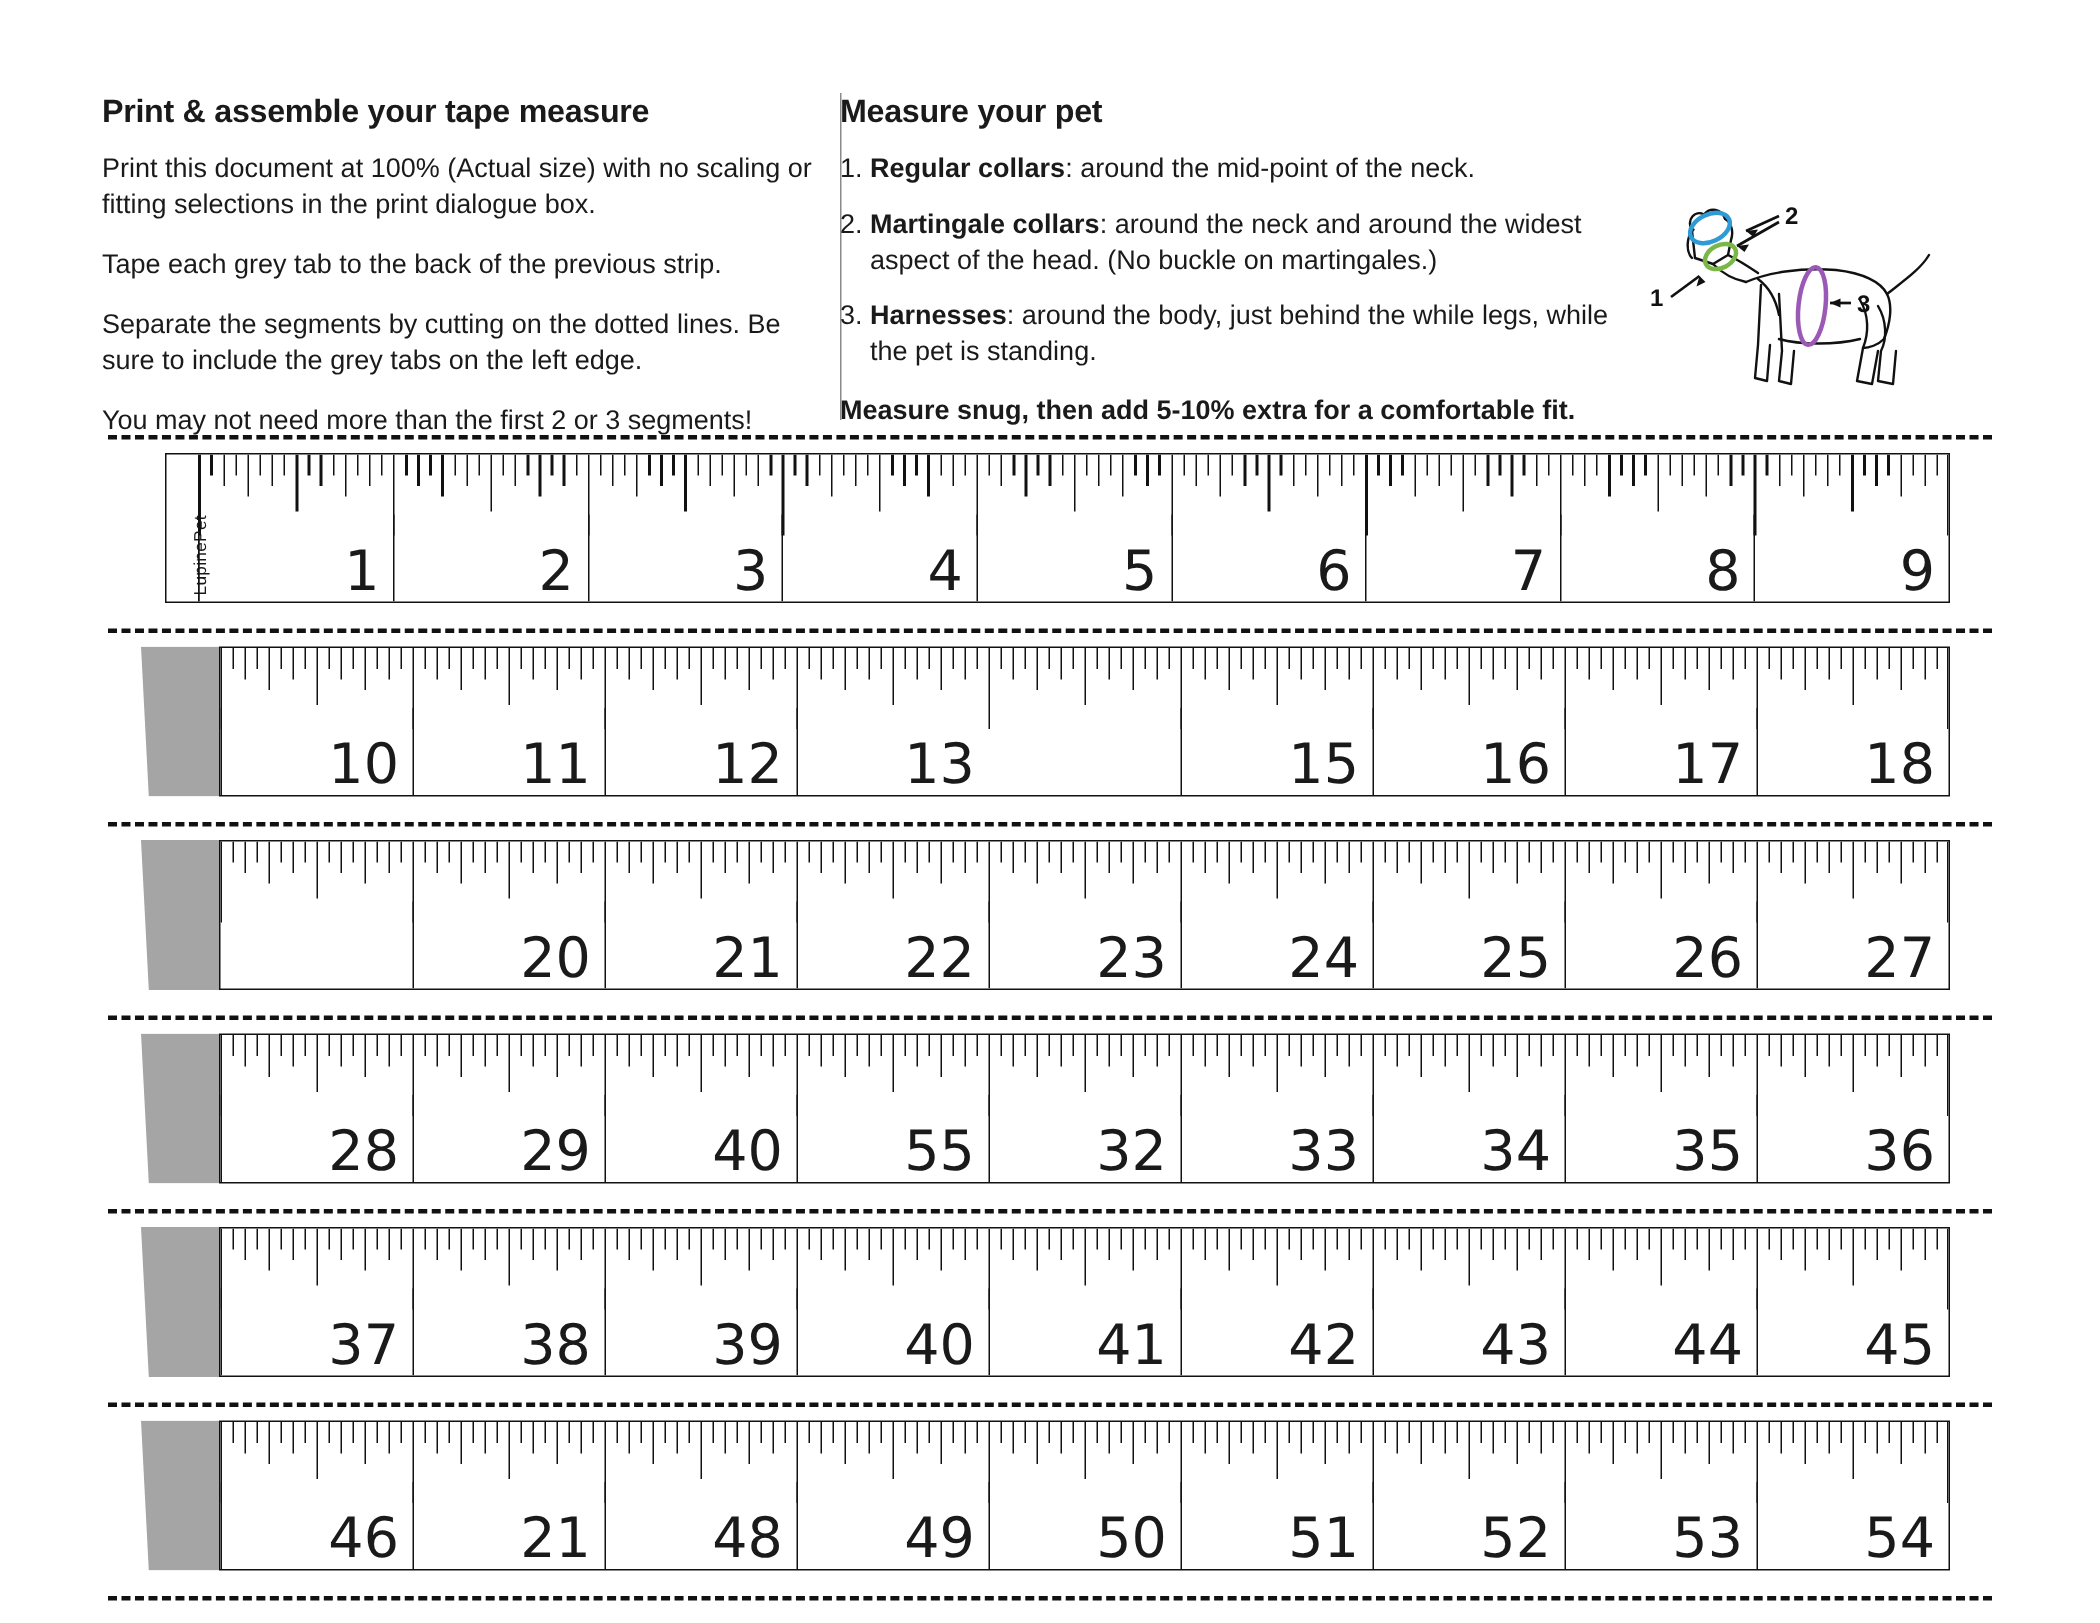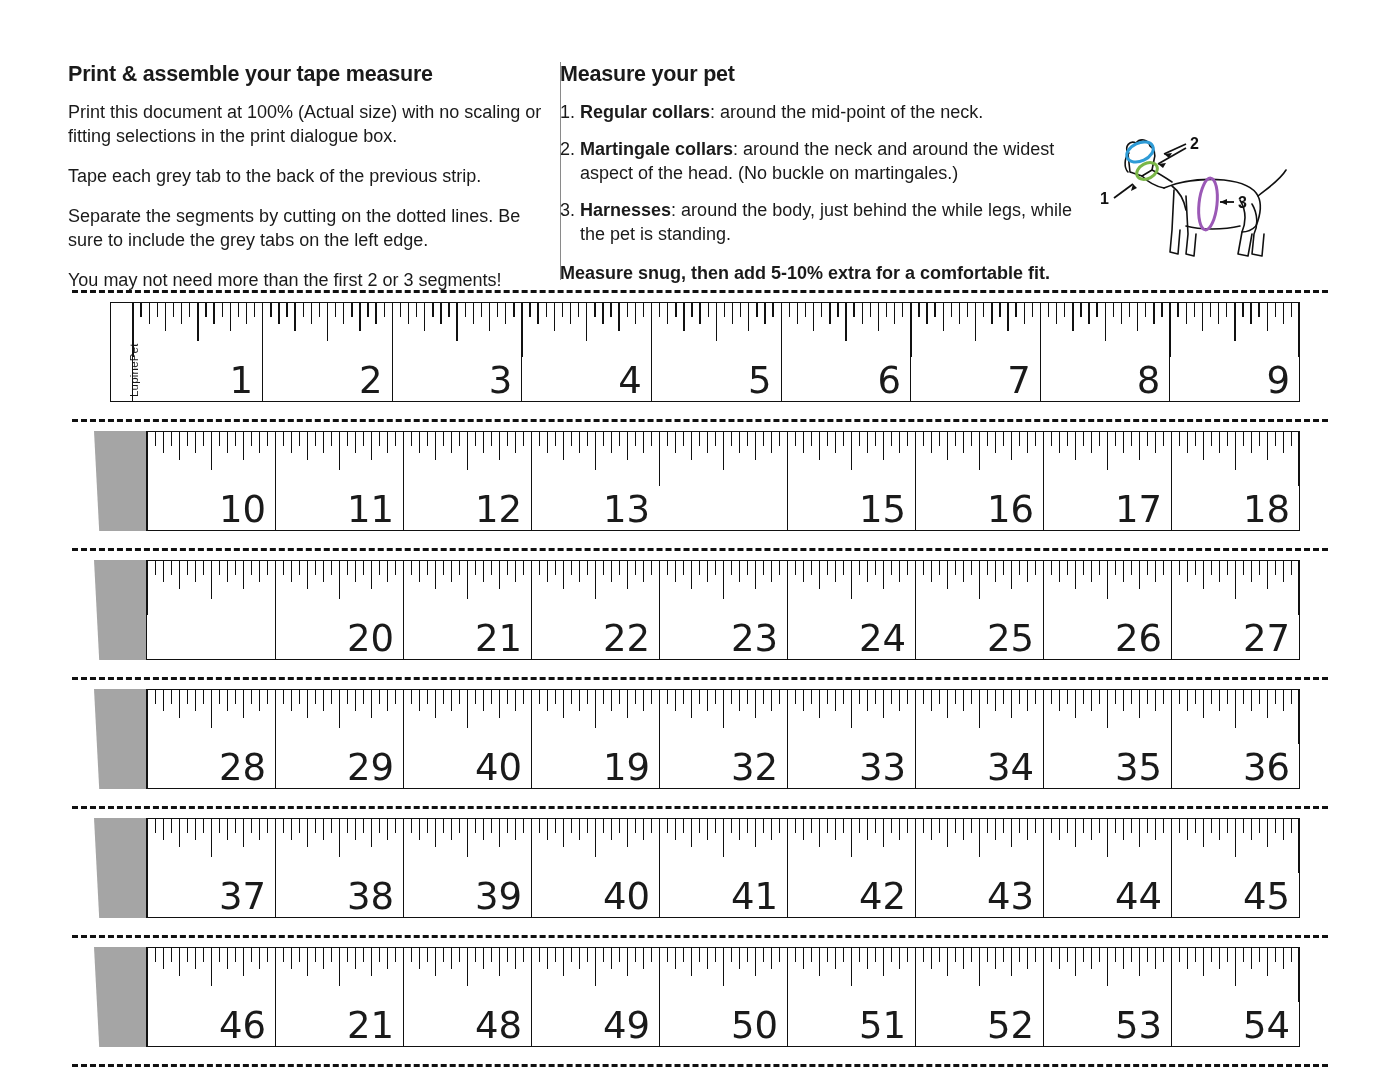--- a/index.html
+++ b/index.html
@@ -969,21 +969,21 @@
           <div class="cell" style="left: 0%; width: 11.1111%;">
             <span class="lbl">28</span>
           </div>
           <div class="cell" style="left: 11.1111%; width: 11.1111%;">
             <span class="lbl">29</span>
           </div>
           <div class="cell" style="left: 22.2222%; width: 11.1111%;">
             <span class="lbl">40</span>
           </div>
           <div class="cell" style="left: 33.3333%; width: 11.1111%;">
-            <span class="lbl">19</span>
+            <span class="lbl">55</span>
           </div>
           <div class="cell" style="left: 44.4444%; width: 11.1111%;">
             <span class="lbl">32</span>
           </div>
           <div class="cell" style="left: 55.5556%; width: 11.1111%;">
             <span class="lbl">33</span>
           </div>
           <div class="cell" style="left: 66.6667%; width: 11.1111%;">
             <span class="lbl">34</span>
           </div>

